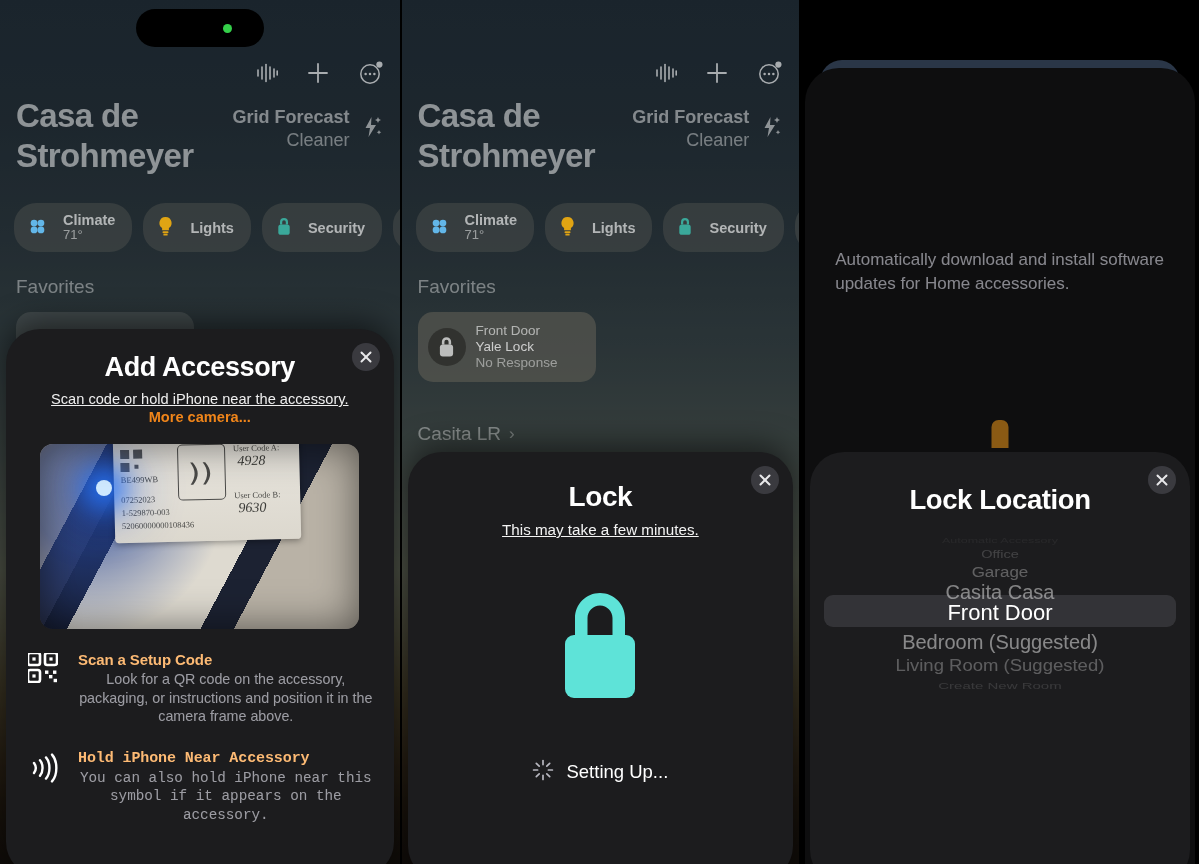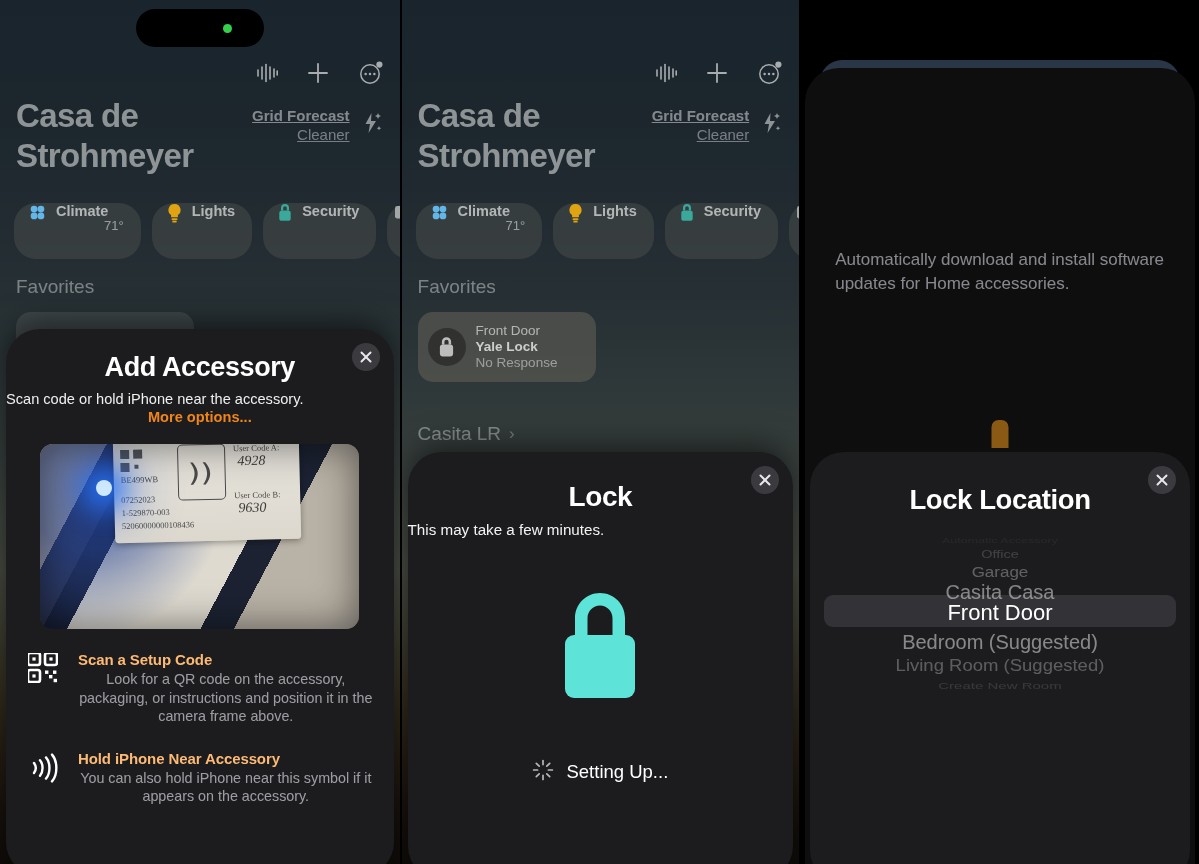--- a/index.html
+++ b/index.html
@@ -50,34 +50,34 @@
   
   .home-title {
     position: absolute; left: 16px; top: 96px;
     font-size: 33px; font-weight: 700; line-height: 1.22;
     color: rgba(255,255,255,0.50); letter-spacing: -0.6px; max-width: 270px;
   }
   .grid-forecast {
     position: absolute; right: 16px; top: 106px;
     display:flex; align-items:center; gap: 8px;
   }
-  .gf-text { text-align: right; color: rgba(255,255,255,0.46); font-size: 15px; font-weight: 600; line-height: 1.28; text-decoration: underline; }
+  .gf-text { text-align: right; color: rgba(255,255,255,0.46); font-size: 18px; font-weight: 600; line-height: 1.28; }
   .gf-text .sub { font-weight: 400; opacity: .88; }
   .gf-icon { opacity:.5; }
 
   
   .chips { position:absolute; left: 14px; top: 203px; display:flex; gap: 11px; }
   .chip {
-    height: 56px; border-radius: 22px; background: rgba(72,76,74,0.55);
-    display:flex; gap:9px; padding: 0 17px 0 14px;
+    height: 49px; border-radius: 22px; background: rgba(72,76,74,0.55);
+    display:flex; align-items:center; gap:16px; padding: 0 17px 0 14px;
     color: rgba(255,255,255,0.62); font-size: 14.5px; font-weight: 600;
     white-space: nowrap;
   }
   .chip .lbl2 { display:flex; flex-direction:column; line-height:1.12; }
-  .chip .sub { font-size: 13px; font-weight: 400; opacity: .8; margin-left: 48px; }
+  .chip .sub { font-size: 13px; font-weight: 400; opacity: .8; }
   .chip.narrow { padding: 0 8px; }
 
   .sec-head {
     position:absolute; left: 16px; font-size: 19px; font-weight: 500;
     color: rgba(255,255,255,0.40);
   }
   .sec-head.fav { top: 276px; }
   .sec-head.casita { top: 423px; display:flex; align-items:center; gap:8px; }
   .chev { font-size: 17px; opacity:.8; }
 
@@ -88,39 +88,39 @@
     background: rgba(93,92,84,0.62);
     display:flex; align-items:center; gap: 10px; padding: 0 10px;
   }
   .fav-tile.ghost { background: rgba(120,122,118,0.30); width: 178px; }
   .fav-ic {
     width: 38px; height: 38px; border-radius: 50%;
     background: rgba(40,40,38,0.72); display:flex; align-items:center; justify-content:center;
     flex: 0 0 auto;
   }
   .fav-txt { line-height: 1.2; font-size: 13.5px; color: rgba(255,255,255,0.58); }
-  .fav-txt .b { font-weight: 700; color: rgba(255,255,255,0.72); }
+  .fav-txt .b { font-weight: 400; color: rgba(255,255,255,0.72); }
   .fav-txt .d { color: rgba(255,255,255,0.46); }
 
   
   .sheet {
     position: absolute; left: 6px; right: 6px; bottom: -14px;
     background: #1c1c1e; border-radius: 34px;
     box-shadow: 0 -6px 30px rgba(0,0,0,0.55);
   }
   .sheet-close {
     position:absolute; top: 14px; right: 14px;
     width: 28px; height: 28px; border-radius: 50%;
     background: rgba(118,118,128,0.34);
     display:flex; align-items:center; justify-content:center;
   }
   .sheet-title {
     text-align:center; color:#fff; font-weight: 700; letter-spacing: -0.4px;
   }
-  .sheet-sub { text-align:left; color: rgba(255,255,255,0.93); }
+  .sheet-sub { text-align:center; color: rgba(255,255,255,0.93); text-decoration: underline; }
 
   
   .sheet-add { top: 329px; bottom: -12px; }
   .sheet-add .sheet-title { font-size: 27px; margin-top: 23px; }
   .sheet-add .sheet-sub { font-size: 14.6px; margin-top: 8px; }
   .more-opts { text-align:center; color:#f0851a; font-size: 14.6px; font-weight: 600; margin-top: 2px; }
 
   .cam-frame {
     margin: 19px auto 0; width: 319px; height: 185px; border-radius: 13px;
     overflow: hidden; position: relative; background:#2a2a2c;
@@ -323,21 +323,21 @@
 
     <div class="sheet sheet-add">
       <div class="sheet-close">
         <svg width="14" height="14" viewBox="0 0 14 14" stroke="#e8e8ea" stroke-width="2" stroke-linecap="round">
           <line x1="2.5" y1="2.5" x2="11.5" y2="11.5"></line>
             <line x1="11.5" y1="2.5" x2="2.5" y2="11.5"></line>
         </svg>
       </div>
       <div class="sheet-title">Add Accessory</div>
       <div class="sheet-sub">Scan code or hold iPhone near the accessory.</div>
-      <div class="more-opts">More options...</div>
+      <div class="more-opts">More camera...</div>
 
       <div class="cam-frame">
         <div class="cam-img">
           <div class="cam-bg"></div>
           <div class="cam-label">
             <span class="qr"></span>
             <span class="nfc"></span>
             <span class="cl-t" style="left:7px; top:37px;">BE499WB</span>
             <span class="cl-t" style="left:7px; top:57px;">07252023</span>
             <span class="cl-t" style="left:7px; top:70px;">1-529870-003</span>
@@ -366,21 +366,21 @@
             <rect x="21" y="22" width="3.4" height="3.4"></rect>
             <rect x="25.6" y="25.8" width="3.4" height="3.4"></rect>
           </svg>
         </span>
         <span class="info-txt">
           <h4>Scan a Setup Code</h4>
           <p>Look for a QR code on the accessory, packaging, or instructions and position it in the camera frame above.</p>
         </span>
       </div>
 
-      <div class="info-row" style="margin-top:24px; margin-bottom:24px;">
+      <div class="info-row" style="margin-top:24px; margin-bottom:24px;font-family:Liberation Mono, monospace;">
         <span class="info-ic">
           <svg width="30" height="32" viewBox="0 0 30 32" fill="none" stroke="#fff" stroke-width="2.4" stroke-linecap="round">
             <path d="M6 11 C8.2 14 8.2 18 6 21"></path>
             <path d="M12 8.2 C15.4 12.3 15.4 19.7 12 23.8"></path>
             <path d="M18 5.4 C22.6 10.6 22.6 21.4 18 26.6"></path>
             <path d="M24 2.6 C29.8 9 29.8 23 24 29.4"></path>
           </svg>
         </span>
         <span class="info-txt">
           <h4>Hold iPhone Near Accessory</h4>

